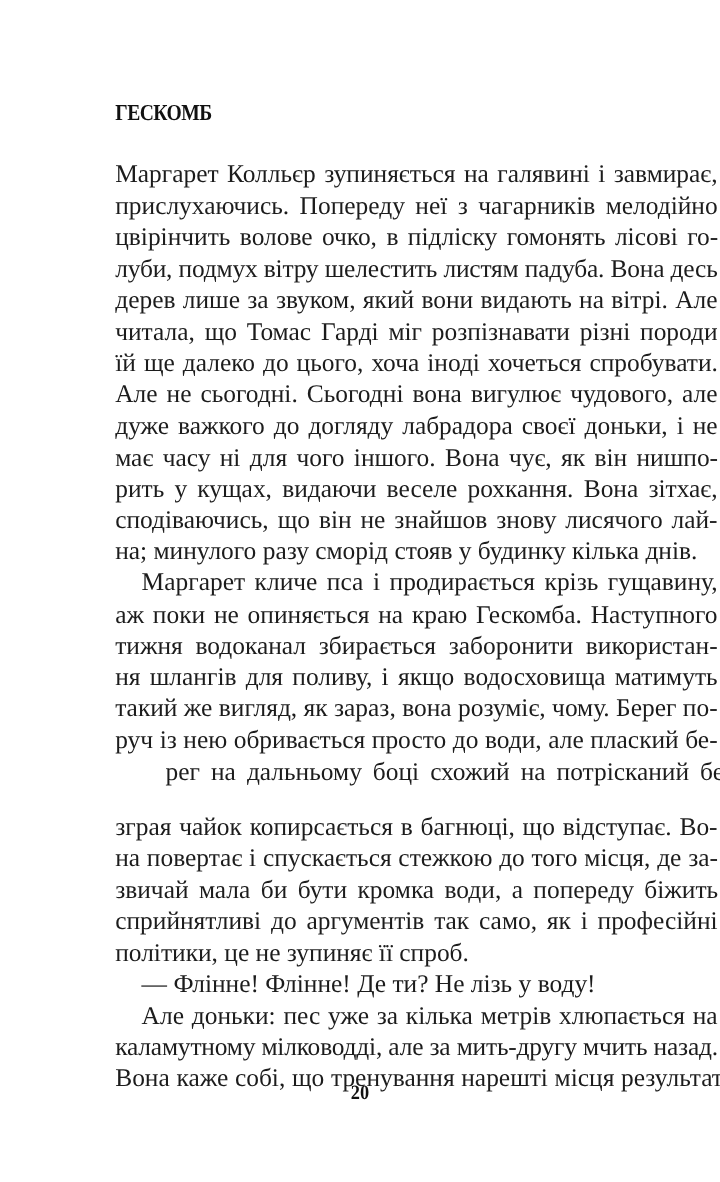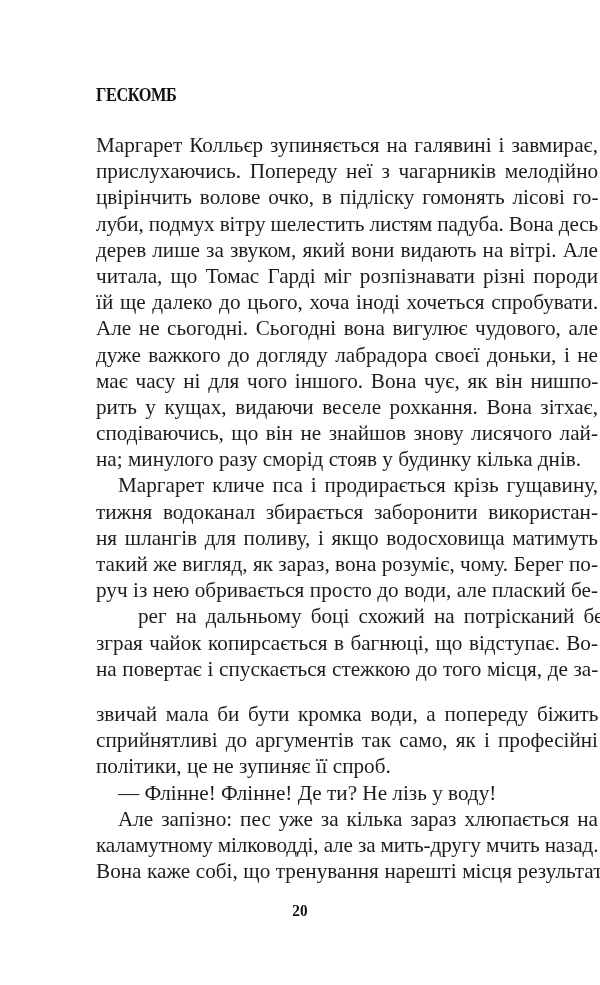--- a/index.html
+++ b/index.html
@@ -42,29 +42,30 @@
       <span class="line" style="display: block; word-spacing: 0.777778px;">дерев лише за звуком, який вони видають на вітрі. Але</span>
       <span class="line" style="display: block; word-spacing: 2.85714px;">читала, що Томас Гарді міг розпізнавати різні породи</span>
       <span class="line" style="display: block; word-spacing: 1.375px;">їй ще далеко до цього, хоча іноді хочеться спробувати.</span>
       <span class="line" style="display: block; word-spacing: 2.14286px;">Але не сьогодні. Сьогодні вона вигулює чудового, але</span>
       <span class="line" style="display: block; word-spacing: 2.125px;">дуже важкого до догляду лабрадора своєї доньки, і не</span>
       <span class="line" style="display: block; word-spacing: 2.5px;">має часу ні для чого іншого. Вона чує, як він нишпо-</span>
       <span class="line" style="display: block; word-spacing: 3.14286px;">рить у кущах, видаючи веселе рохкання. Вона зітхає,</span>
       <span class="line" style="display: block; word-spacing: 2.14286px;">сподіваючись, що він не знайшов знову лисячого лай-</span>
       <span class="line last">на; минулого разу сморід стояв у будинку кілька днів.</span>
       <span class="line indent" style="display: block; word-spacing: 2.66667px;">Маргарет кличе пса і продирається крізь гущавину,</span>
+      <span class="line" style="display: block; word-spacing: 2px;">аж поки не опиняється на краю Гескомба. Наступного</span>
       <span class="line" style="display: block; word-spacing: 5.25px;">тижня водоканал збирається заборонити використан-</span>
       <span class="line" style="display: block; word-spacing: 2.42857px;">ня шлангів для поливу, і якщо водосховища матимуть</span>
       <span class="line" style="display: block;">такий же вигляд, як зараз, вона розуміє, чому. Берег по-</span>
       <span class="line" style="display: block; word-spacing: 0.111111px;">руч із нею обривається просто до води, але плаский бе-</span>
       <span class="line" style="display: block; word-spacing: 3.85714px; margin-left: 42px;">рег на дальньому боці схожий на потрісканий бетон,</span>
-      <span class="line" style="display: block; word-spacing: 1.14286px;">зграя чайок копирсається в багнюці, що відступає. Во-</span>
+      <span class="line" style="display: block; word-spacing: 1.14286px; margin-top: 20px;">зграя чайок копирсається в багнюці, що відступає. Во-</span>
       <span class="line" style="display: block; word-spacing: 0.333333px;">на повертає і спускається стежкою до того місця, де за-</span>
-      <span class="line" style="display: block; word-spacing: 3.375px; margin-top: 19px;">звичай мала би бути кромка води, а попереду біжить</span>
+      <span class="line" style="display: block; word-spacing: 3.375px;">звичай мала би бути кромка води, а попереду біжить</span>
       <span class="line" style="display: block; word-spacing: 2.85714px;">сприйнятливі до аргументів так само, як і професійні</span>
       <span class="line last">політики, це не зупиняє її спроб.</span>
       <span class="line indent last">— Флінне! Флінне! Де ти? Не лізь у воду!</span>
-      <span class="line indent" style="display: block; word-spacing: 1.125px;">Але запізно: пес уже за кілька зараз хлюпається на</span>
+      <span class="line indent" style="display: block; word-spacing: 1.125px;">Але доньки: пес уже за кілька метрів хлюпається на</span>
       <span class="line" style="display: block; letter-spacing: -0.148148px;">каламутному мілководді, але за мить-другу мчить назад.</span>
       <span class="line" style="display: block; word-spacing: 0.285714px;">Вона каже собі, що тренування нарешті місця результат,</span>
     </div>
   <div class="page-number">20</div>
 </div>
 
 </body></html>

